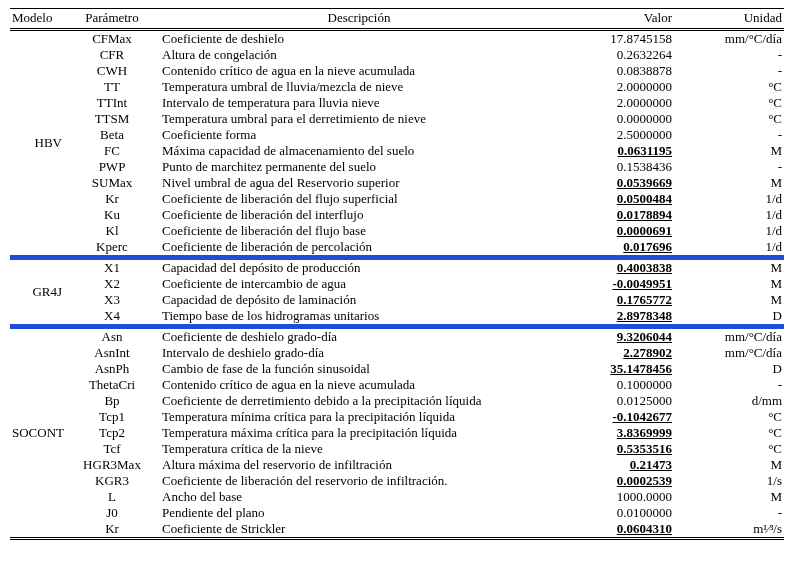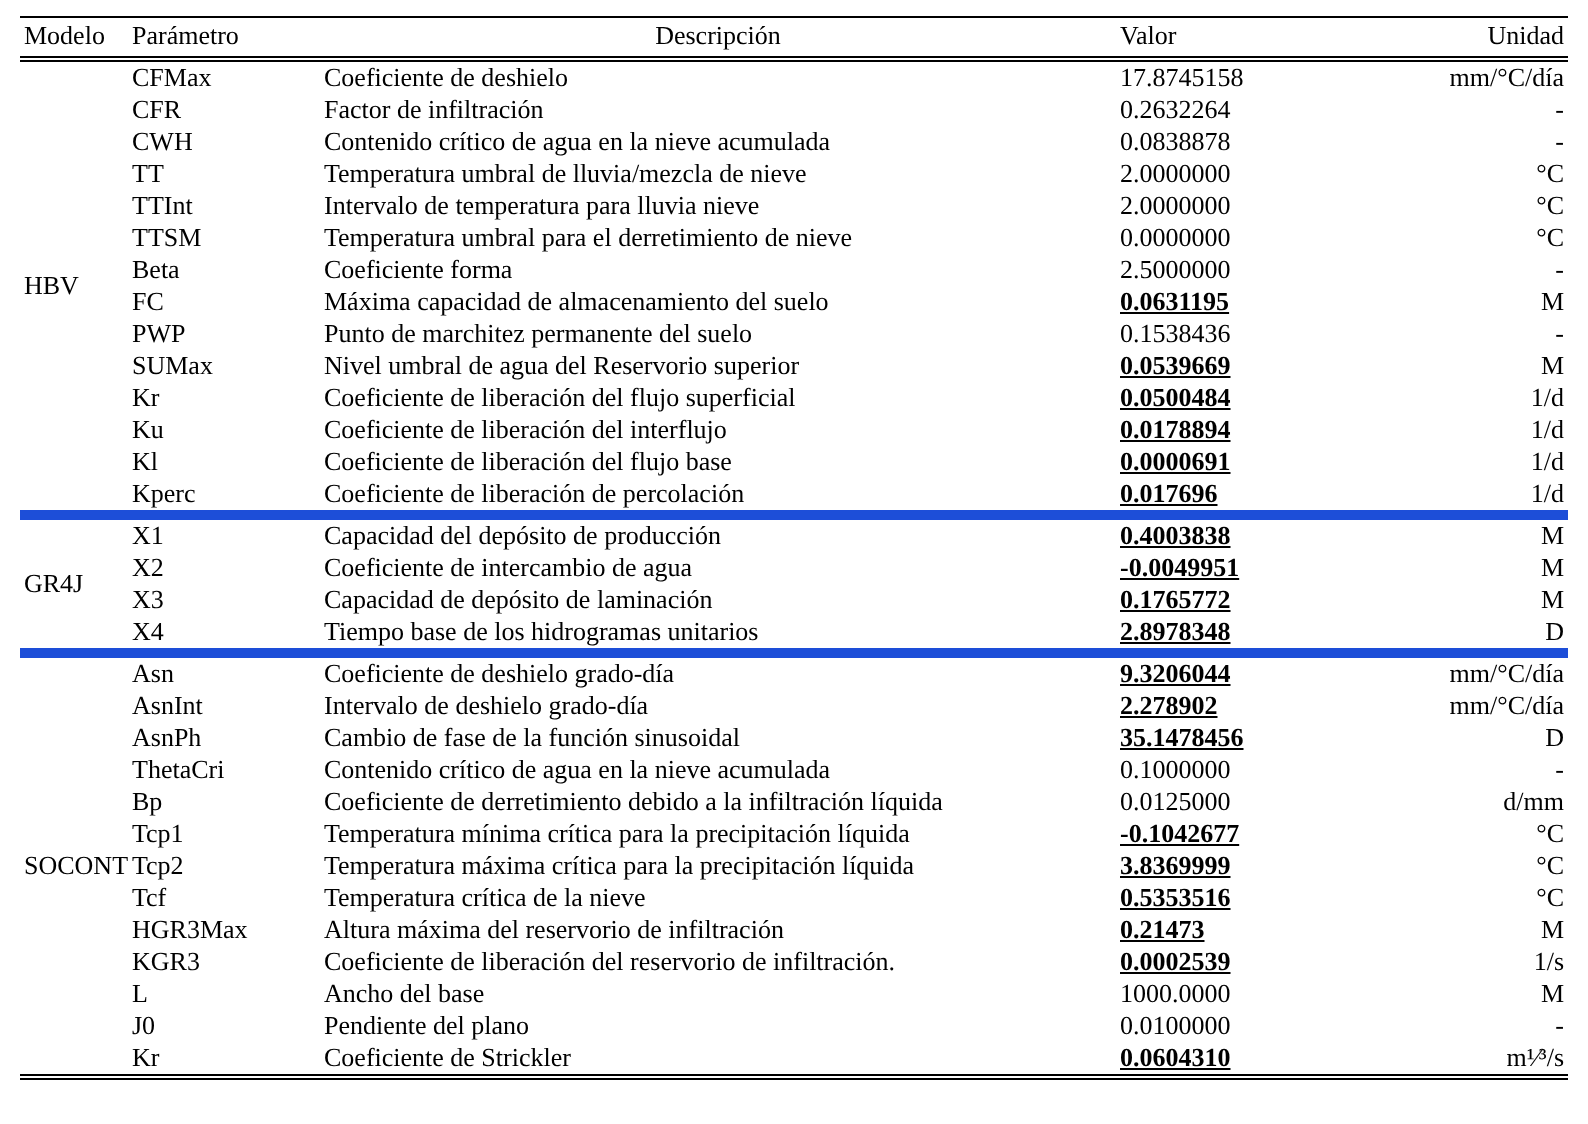--- a/index.html
+++ b/index.html
@@ -29,26 +29,26 @@
     white-space: nowrap;
   }
   td {
     padding: 0 2px;
     height: 16px;
     line-height: 16px;
     white-space: nowrap;
     overflow: hidden;
   }
   .col0 { width: 54px;  text-align: left; }
-  .col1 { width: 96px;  text-align: left; }
+  .col1 { width: 96px;  text-align: center; }
   .col2 { width: 398px; }
-  .col3 { width: 116px; text-align: left; }
+  .col3 { width: 116px; text-align: right; }
   .col4 { width: 110px; text-align: right; }
 
-  td.model-cell { vertical-align: middle; text-align: left; }
+  td.model-cell { vertical-align: middle; text-align: right; }
   td.bold { font-weight: bold; text-decoration: underline; }
   tr.group-sep td { border-top: 5px solid #1d4ed8; }
 </style>
 </head>
 <body>
 
 <div class="page">
   <table class="param-table">
     <thead>
       <tr>
@@ -62,21 +62,21 @@
     <tbody>
         <tr>
           <td rowspan="14" class="col0 model-cell">HBV</td>
           <td class="col1 param-cell">CFMax</td>
           <td class="col2 desc-cell">Coeficiente de deshielo</td>
           <td class="col3 value-cell">17.8745158</td>
           <td class="col4 unit-cell">mm/°C/día</td>
         </tr>
         <tr>
           <td class="col1 param-cell">CFR</td>
-          <td class="col2 desc-cell">Factor de infiltración</td>
+          <td class="col2 desc-cell">Altura de congelación</td>
           <td class="col3 value-cell">0.2632264</td>
           <td class="col4 unit-cell">-</td>
         </tr>
         <tr>
           <td class="col1 param-cell">CWH</td>
           <td class="col2 desc-cell">Contenido crítico de agua en la nieve acumulada</td>
           <td class="col3 value-cell">0.0838878</td>
           <td class="col4 unit-cell">-</td>
         </tr>
         <tr>
@@ -190,21 +190,21 @@
           <td class="col4 unit-cell">D</td>
         </tr>
         <tr>
           <td class="col1 param-cell">ThetaCri</td>
           <td class="col2 desc-cell">Contenido crítico de agua en la nieve acumulada</td>
           <td class="col3 value-cell">0.1000000</td>
           <td class="col4 unit-cell">-</td>
         </tr>
         <tr>
           <td class="col1 param-cell">Bp</td>
-          <td class="col2 desc-cell">Coeficiente de derretimiento debido a la infiltración líquida</td>
+          <td class="col2 desc-cell">Coeficiente de derretimiento debido a la precipitación líquida</td>
           <td class="col3 value-cell">0.0125000</td>
           <td class="col4 unit-cell">d/mm</td>
         </tr>
         <tr>
           <td class="col1 param-cell">Tcp1</td>
           <td class="col2 desc-cell">Temperatura mínima crítica para la precipitación líquida</td>
           <td class="col3 value-cell bold">-0.1042677</td>
           <td class="col4 unit-cell">°C</td>
         </tr>
         <tr>

